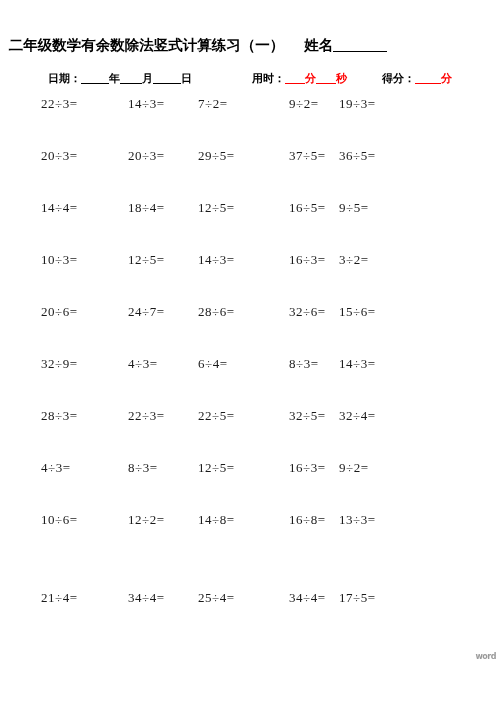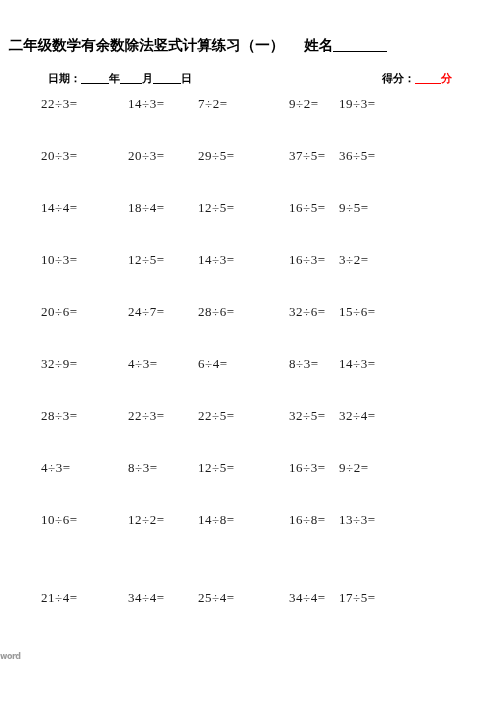--- a/index.html
+++ b/index.html
@@ -107,21 +107,21 @@
   .c2 { left: 198px; }
   .c3 { left: 289px; }
   .c4 { left: 339px; }
 
   
   .footer-mark {
     position: absolute;
     left: 0;
     top: 652px;
     width: 496px;
-    text-align: left;
+    text-align: right;
     font-family: "DejaVu Sans", "Liberation Sans", sans-serif;
     font-size: 8px;
     font-weight: bold;
     color: #9a9a9a;
     letter-spacing: -0.5px;
   }
 </style>
 </head>
 <body>
 
@@ -131,20 +131,23 @@
     <span class="doc-title">二年级数学有余数除法竖式计算练习（一）</span>
     <span class="name-label">姓名</span><span class="name-blank"></span>
   </div>
 
   <div class="info-row">
 
     <span class="info-date">
       <span class="blk">日期：</span><span class="ul-m"></span><span class="blk">年</span><span class="ul-s"></span><span class="blk">月</span><span class="ul-m"></span><span class="blk">日</span>
     </span>
 
+    <span class="info-time">
+      <span class="blk">用时：</span><span class="ul-rs"></span><span class="red">分</span><span class="ul-rs"></span><span class="red">秒</span>
+    </span>
 
     <span class="info-score">
       <span class="blk">得分：</span><span class="ul-rm"></span><span class="red">分</span>
     </span>
 
   </div>
 
   <div class="grid">
 
     <div class="prow">

